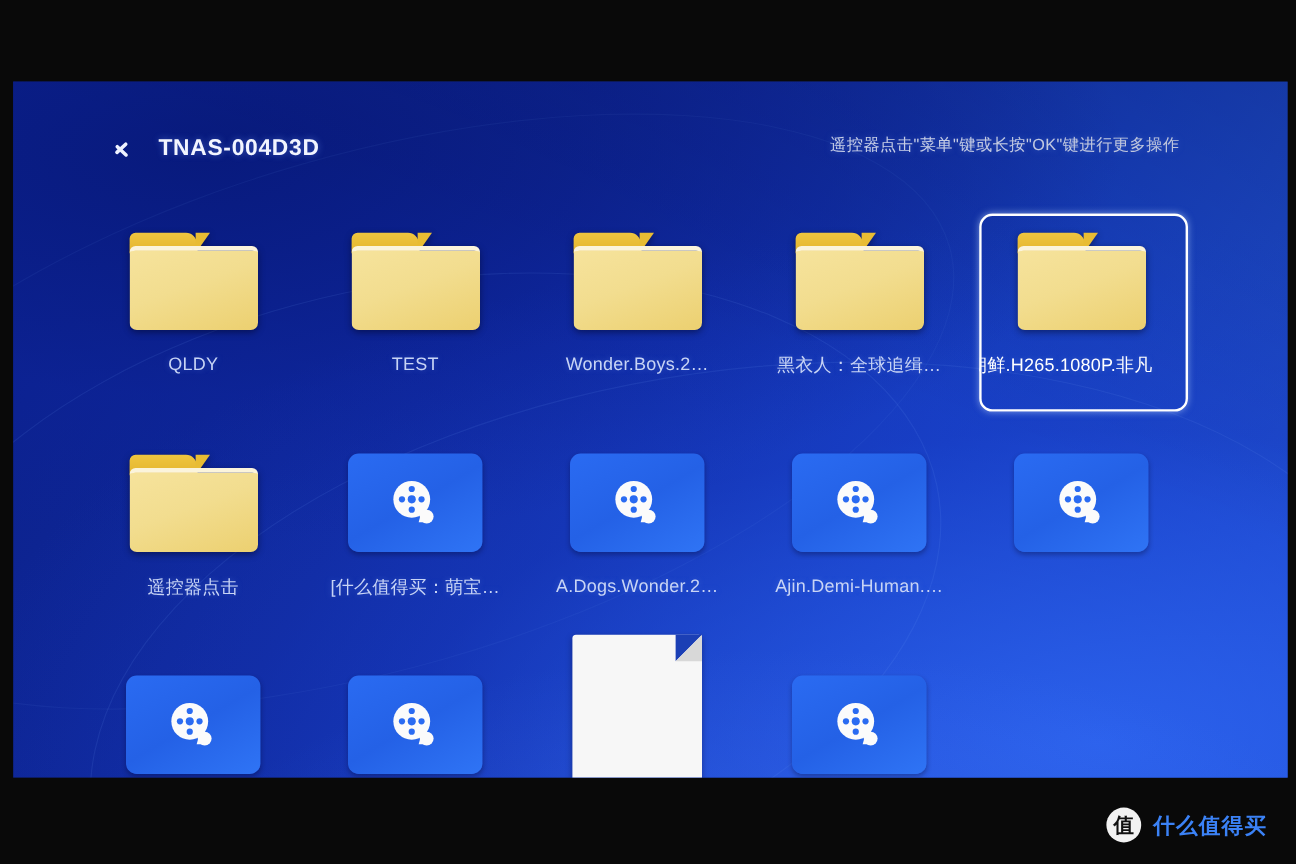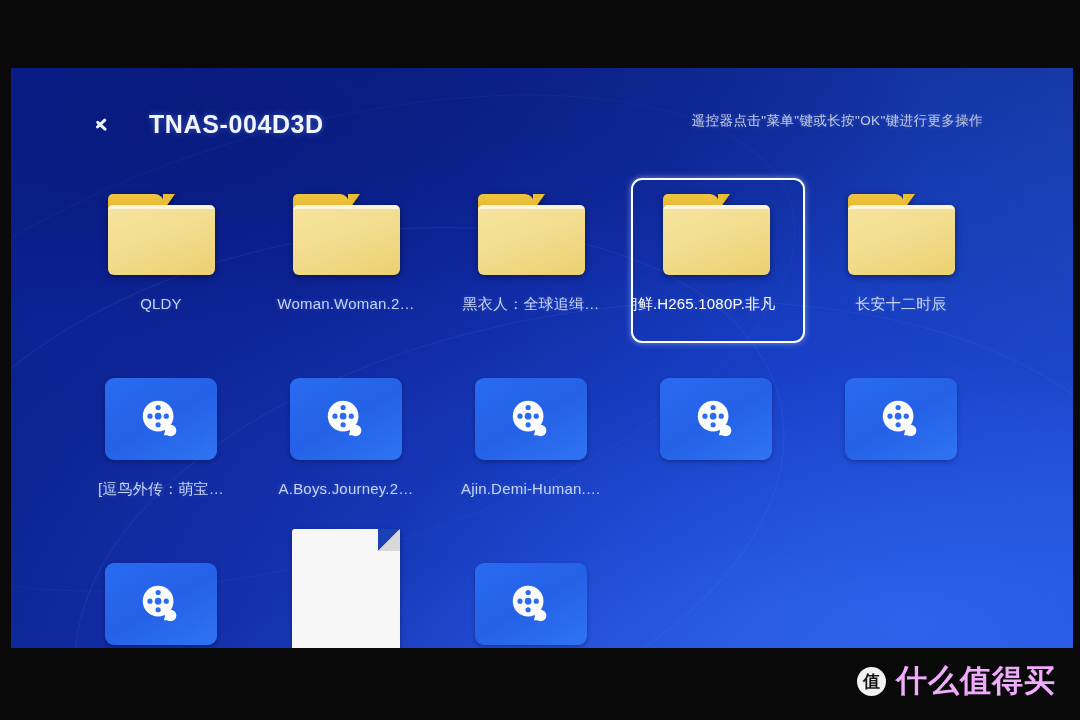--- a/index.html
+++ b/index.html
@@ -49,23 +49,22 @@
   #chev{
     width:15px; height:25px; position:relative; flex:0 0 auto;
   }
   #chev::before, #chev::after{
     content:""; position:absolute; left:3px; width:13px; height:2.6px;
     background:#eef2ff; border-radius:2px;
   }
   #chev::before{ top:6px;  transform:rotate(137deg); transform-origin:left center; }
   #chev::after { top:17px; transform:rotate(-137deg); transform-origin:left center; }
   #title{
-    color:#f2f5ff; font-size:25px; font-weight:bold; letter-spacing:.6px;
+    color:#f2f5ff; font-size:19px; font-weight:bold; letter-spacing:.6px;
     text-shadow:0 0 6px rgba(120,160,255,.45);
-    margin-left:17px;
   }
   #hint{
     position:absolute; right:90px; top:44px;
     color:#dde5ff; font-size:13.5px; letter-spacing:.4px;
     text-shadow:0 0 5px rgba(110,150,255,.5);
     white-space:nowrap;
   }
 
   
   #grid{
@@ -159,21 +158,21 @@
     position:absolute; right:24px; bottom:18px;
     display:flex; align-items:center; gap:10px; z-index:9;
   }
   #wm-badge{
     width:29px; height:29px; border-radius:50%;
     background:#f2f2f2; color:#111;
     display:flex; align-items:center; justify-content:center;
     font-size:17px; font-weight:bold;
     font-family:"DejaVu Sans",sans-serif;
   }
-  #wm-text{ color:#f0abfc; font-size:31px; font-weight:bold; letter-spacing:1px; }
+  #wm-text{ color:#3b82f6; font-size:18px; font-weight:bold; letter-spacing:1px; }
 </style>
 </head>
 <body>
 
 <div id="photo">
 
   <div id="screen">
     <div class="wave w1"></div>
     <div class="wave w2"></div>
     <div class="wave w3"></div>
@@ -196,21 +195,30 @@
           </div>
           <div class="label">QLDY</div>
         </div>
         <div class="cell">
           <div class="thumb">
             <div class="folder">
               <div class="tab"></div>
               <div class="body"></div>
             </div>
           </div>
-          <div class="label">Woman.Woman.2…</div>
+          <div class="label">TEST</div>
+        </div>
+        <div class="cell">
+          <div class="thumb">
+            <div class="folder">
+              <div class="tab"></div>
+              <div class="body"></div>
+            </div>
+          </div>
+          <div class="label">Wonder.Boys.2…</div>
         </div>
         <div class="cell">
           <div class="thumb">
             <div class="folder">
               <div class="tab"></div>
               <div class="body"></div>
             </div>
           </div>
           <div class="label">黑衣人：全球追缉…</div>
         </div>
@@ -223,55 +231,55 @@
           </div>
           <div class="label"><span class="marq">朝鲜.H265.1080P.非凡</span></div>
         </div>
         <div class="cell">
           <div class="thumb">
             <div class="folder">
               <div class="tab"></div>
               <div class="body"></div>
             </div>
           </div>
-          <div class="label">长安十二时辰</div>
-        </div>
-        <div class="cell">
-          <div class="thumb">
-            <div class="filmtile">
-              <svg class="reel" viewBox="0 0 48 48">
-                <circle cx="21" cy="21" r="16" fill="#fbfbfb"></circle>
-                <path d="M30 30 L37 37 Q40 40 36 41 L27 41 Z" fill="#fbfbfb"></path>
-                <circle cx="34" cy="36" r="6" fill="#fbfbfb"></circle>
-                <circle cx="21" cy="21" r="3.5" fill="#2a6bf2"></circle>
-                <circle cx="21" cy="12" r="2.7" fill="#2a6bf2"></circle>
-                <circle cx="21" cy="30" r="2.7" fill="#2a6bf2"></circle>
-                <circle cx="12.5" cy="21" r="2.7" fill="#2a6bf2"></circle>
-                <circle cx="29.5" cy="21" r="2.7" fill="#2a6bf2"></circle>
-              </svg>
-            </div>
-          </div>
-          <div class="label">[逗鸟外传：萌宝…</div>
-        </div>
-        <div class="cell">
-          <div class="thumb">
-            <div class="filmtile">
-              <svg class="reel" viewBox="0 0 48 48">
-                <circle cx="21" cy="21" r="16" fill="#fbfbfb"></circle>
-                <path d="M30 30 L37 37 Q40 40 36 41 L27 41 Z" fill="#fbfbfb"></path>
-                <circle cx="34" cy="36" r="6" fill="#fbfbfb"></circle>
-                <circle cx="21" cy="21" r="3.5" fill="#2a6bf2"></circle>
-                <circle cx="21" cy="12" r="2.7" fill="#2a6bf2"></circle>
-                <circle cx="21" cy="30" r="2.7" fill="#2a6bf2"></circle>
-                <circle cx="12.5" cy="21" r="2.7" fill="#2a6bf2"></circle>
-                <circle cx="29.5" cy="21" r="2.7" fill="#2a6bf2"></circle>
-              </svg>
-            </div>
-          </div>
-          <div class="label">A.Boys.Journey.2…</div>
+          <div class="label">遥控器点击</div>
+        </div>
+        <div class="cell">
+          <div class="thumb">
+            <div class="filmtile">
+              <svg class="reel" viewBox="0 0 48 48">
+                <circle cx="21" cy="21" r="16" fill="#fbfbfb"></circle>
+                <path d="M30 30 L37 37 Q40 40 36 41 L27 41 Z" fill="#fbfbfb"></path>
+                <circle cx="34" cy="36" r="6" fill="#fbfbfb"></circle>
+                <circle cx="21" cy="21" r="3.5" fill="#2a6bf2"></circle>
+                <circle cx="21" cy="12" r="2.7" fill="#2a6bf2"></circle>
+                <circle cx="21" cy="30" r="2.7" fill="#2a6bf2"></circle>
+                <circle cx="12.5" cy="21" r="2.7" fill="#2a6bf2"></circle>
+                <circle cx="29.5" cy="21" r="2.7" fill="#2a6bf2"></circle>
+              </svg>
+            </div>
+          </div>
+          <div class="label">[什么值得买：萌宝…</div>
+        </div>
+        <div class="cell">
+          <div class="thumb">
+            <div class="filmtile">
+              <svg class="reel" viewBox="0 0 48 48">
+                <circle cx="21" cy="21" r="16" fill="#fbfbfb"></circle>
+                <path d="M30 30 L37 37 Q40 40 36 41 L27 41 Z" fill="#fbfbfb"></path>
+                <circle cx="34" cy="36" r="6" fill="#fbfbfb"></circle>
+                <circle cx="21" cy="21" r="3.5" fill="#2a6bf2"></circle>
+                <circle cx="21" cy="12" r="2.7" fill="#2a6bf2"></circle>
+                <circle cx="21" cy="30" r="2.7" fill="#2a6bf2"></circle>
+                <circle cx="12.5" cy="21" r="2.7" fill="#2a6bf2"></circle>
+                <circle cx="29.5" cy="21" r="2.7" fill="#2a6bf2"></circle>
+              </svg>
+            </div>
+          </div>
+          <div class="label">A.Dogs.Wonder.2…</div>
         </div>
         <div class="cell">
           <div class="thumb">
             <div class="filmtile">
               <svg class="reel" viewBox="0 0 48 48">
                 <circle cx="21" cy="21" r="16" fill="#fbfbfb"></circle>
                 <path d="M30 30 L37 37 Q40 40 36 41 L27 41 Z" fill="#fbfbfb"></path>
                 <circle cx="34" cy="36" r="6" fill="#fbfbfb"></circle>
                 <circle cx="21" cy="21" r="3.5" fill="#2a6bf2"></circle>
                 <circle cx="21" cy="12" r="2.7" fill="#2a6bf2"></circle>

